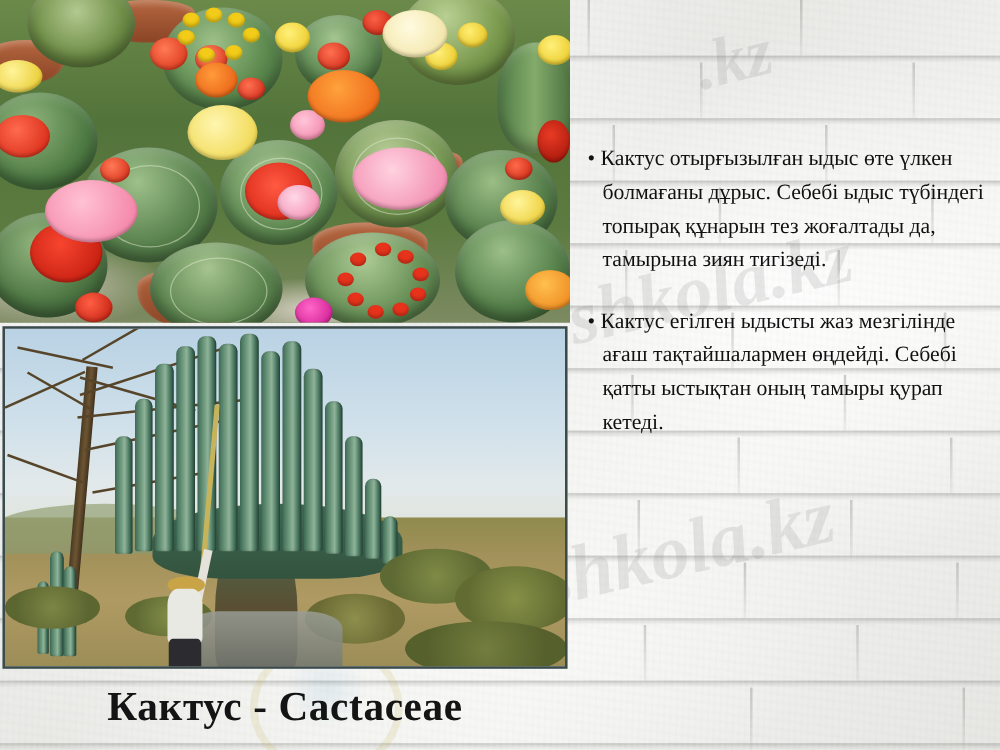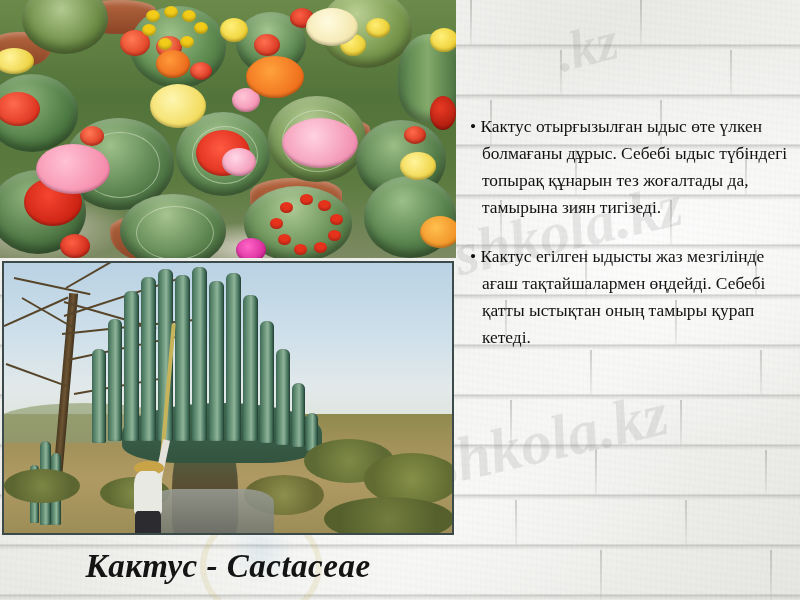--- a/index.html
+++ b/index.html
@@ -202,21 +202,20 @@
     position: absolute;
     left: 0;
     top: 536px;
     width: 456px;
     height: 60px;
     display: flex;
     align-items: center;
     justify-content: center;
     font-family: "Liberation Serif", "DejaVu Serif", serif;
     font-weight: bold;
-    font-style: italic;
     font-size: 33px;
     color: #141414;
     letter-spacing: 0.5px;
   }
 
   
   #text-column {
     position: absolute;
     left: 470px;
     top: 96px;

